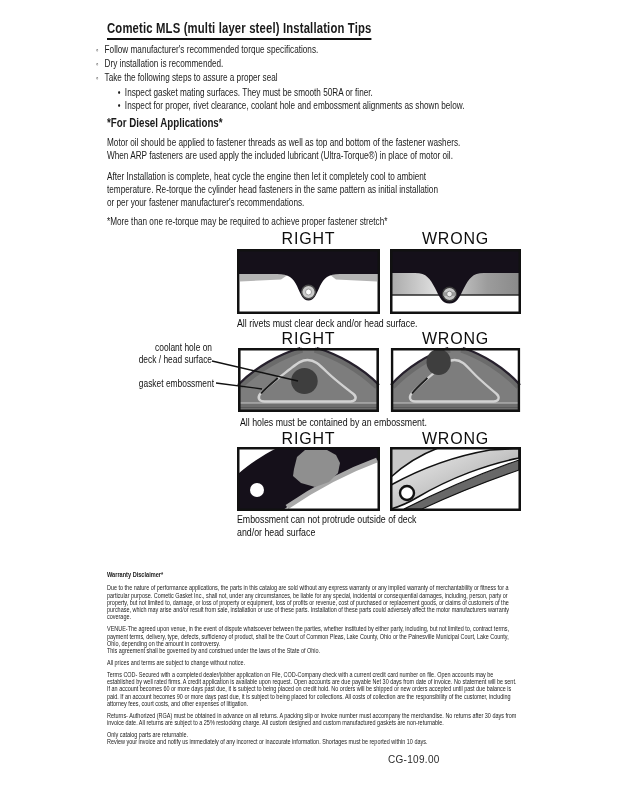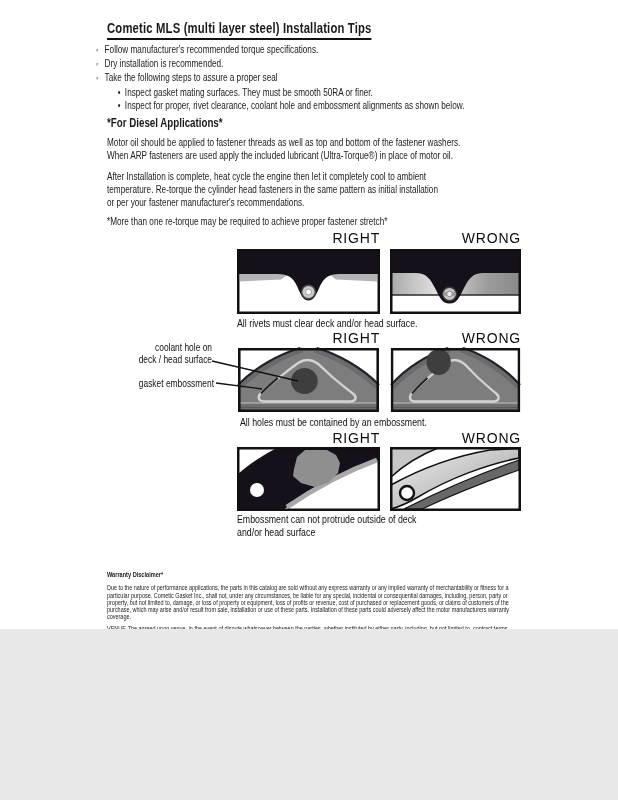--- a/index.html
+++ b/index.html
@@ -1,17 +1,17 @@
 <!DOCTYPE html>
 <html><head>
 <meta charset="utf-8">
 <style>
   html,body{margin:0;padding:0;background:#e8e8e8;}
   .page{
-    position:relative;width:618px;height:629px;background:#ffffff;
+    position:relative;width:618px;height:800px;background:#ffffff;
     font-family:"Liberation Sans","DejaVu Sans",sans-serif;color:#1a1a1a;
     overflow:hidden;margin:0 auto;
   }
   .abs{position:absolute;}
   
   .cond{transform:scaleX(0.78);transform-origin:0 0;}
   .cond80{transform:scaleX(0.80);transform-origin:0 0;}
   .cond-r{transform:scaleX(0.80);transform-origin:100% 0;}
 
   .title{
@@ -23,21 +23,21 @@
   .b-row .marker{width:11px;flex:0 0 11px;font-size:9px;}
   .b-row.sub{margin-left:28px;}
   .b-row.sub .marker{width:9px;flex:0 0 9px;font-size:10px;}
 
   .diesel-h{left:107px;top:116px;font-size:12.5px;font-weight:bold;white-space:nowrap;}
   .para{font-size:10.5px;line-height:13px;white-space:pre-line;}
   .p1{left:107px;top:136px;}
   .p2{left:107px;top:170px;}
   .pnote{left:107px;top:215px;}
 
-  .rw-label{font-size:14px;letter-spacing:.8px;color:#0d0d0d;text-align:right;}
+  .rw-label{font-size:16px;letter-spacing:.8px;color:#0d0d0d;text-align:center;}
   .panel{box-sizing:border-box;}
   .panel svg{display:block;width:100%;height:100%;}
   .caption{font-size:11px;white-space:pre-line;line-height:12.5px;color:#111;}
 
   .ann{font-size:10.5px;line-height:12px;white-space:pre-line;text-align:right;color:#111;}
   .leader{pointer-events:none;z-index:5;}
 
   .legal{left:107px;top:571px;width:530px;font-size:7px;line-height:7.3px;color:#222;}
   .legal h2{font-size:7.2px;margin:0 0 6px 0;font-weight:bold;}
   .legal p{margin:0 0 4.5px 0;white-space:pre-line;}

